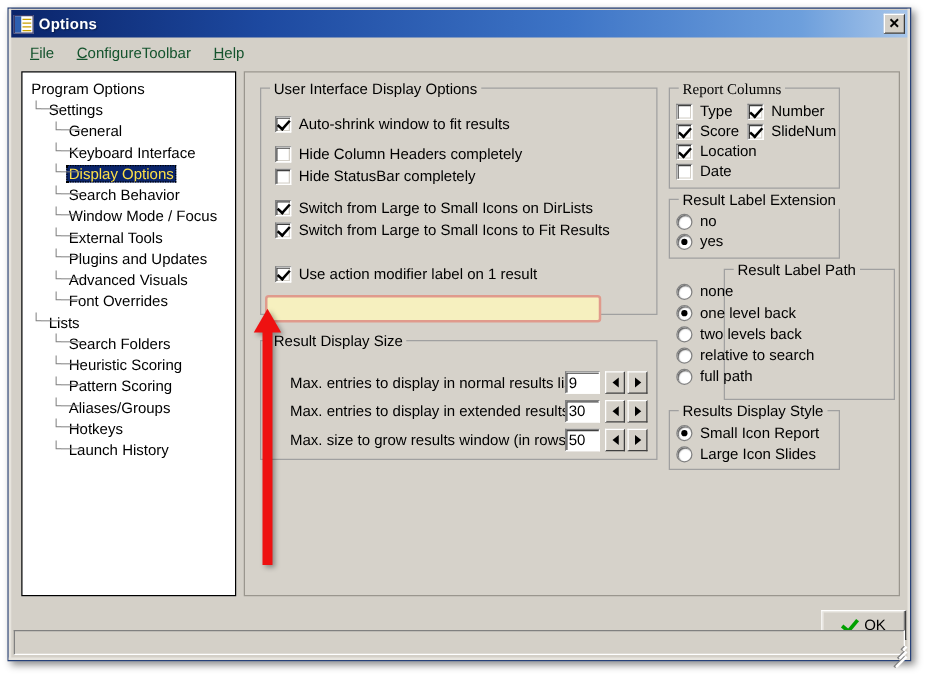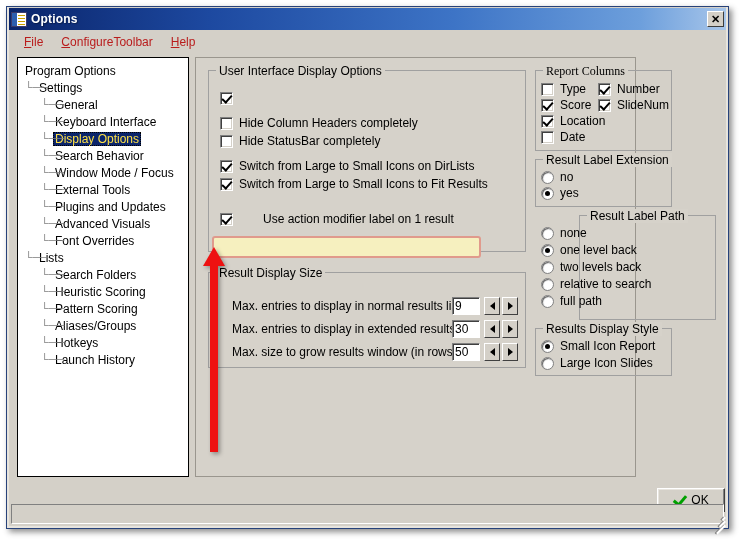--- a/index.html
+++ b/index.html
@@ -87,21 +87,21 @@
   .menubar {
     position: absolute;
     left: 3px; top: 25px;
     width: 715px; height: 19px;
     display: flex; align-items: center;
     padding-left: 5px;
     box-sizing: border-box;
   }
   .menu-item {
     font-size: 12px;
-    color: #b91c1c;
+    color: #14532d;
     padding: 2px 9px;
     line-height: 1;
   }
   .menu-item u { text-decoration: underline; }
 
   
   .tree-panel {
     position: absolute;
     left: 10px; top: 50px;
     width: 172px; height: 420px;
@@ -133,21 +133,21 @@
     position: absolute;
     color: #808080;
     font-size: 11px;
     line-height: 17px;
   }
 
   
   .content {
     position: absolute;
     left: 188px; top: 50px;
-    width: 441px; height: 420px;
+    width: 525px; height: 420px;
     background: #d6d2ca;
     border: 1px solid #9a968e;
     box-sizing: border-box;
   }
 
   
   .group {
     position: absolute;
     border: 1px solid #a0a0a0;
     box-sizing: border-box;
@@ -439,38 +439,39 @@
     <div class="content">
 
       <div class="group" style="left:12px; top:12px; width:318px; height:182px;">
         <span class="glabel">User Interface Display Options</span>
       </div>
 
       <div class="highlight-box" style="left:16px; top:178px; width:269px; height:22px;"></div>
 
       <div class="cb-row" style="left:24px; top:34px;">
         <span class="cb checked"></span>
+        <span>Auto-shrink window to fit results</span>
       </div>
       <div class="cb-row" style="left:24px; top:58px;">
         <span class="cb"></span>
         <span>Hide Column Headers completely</span>
       </div>
       <div class="cb-row" style="left:24px; top:76px;">
         <span class="cb"></span>
         <span>Hide StatusBar completely</span>
       </div>
       <div class="cb-row" style="left:24px; top:101px;">
         <span class="cb checked"></span>
         <span>Switch from Large to Small Icons on DirLists</span>
       </div>
       <div class="cb-row" style="left:24px; top:119px;">
         <span class="cb checked"></span>
         <span>Switch from Large to Small Icons to Fit Results</span>
       </div>
-      <div class="cb-row" style="left:24px; top:154px;gap:24px;">
+      <div class="cb-row" style="left:24px; top:154px;">
         <span class="cb checked"></span>
         <span>Use action modifier label on 1 result</span>
       </div>
 
       <div class="group" style="left:12px; top:214px; width:318px; height:96px;">
         <span class="glabel">Result Display Size</span>
       </div>
 
       <div class="spin-row" style="left:36px; top:239px;">
         <span class="spin-label" style="width:215px;">Max. entries to display in normal results list:</span>

